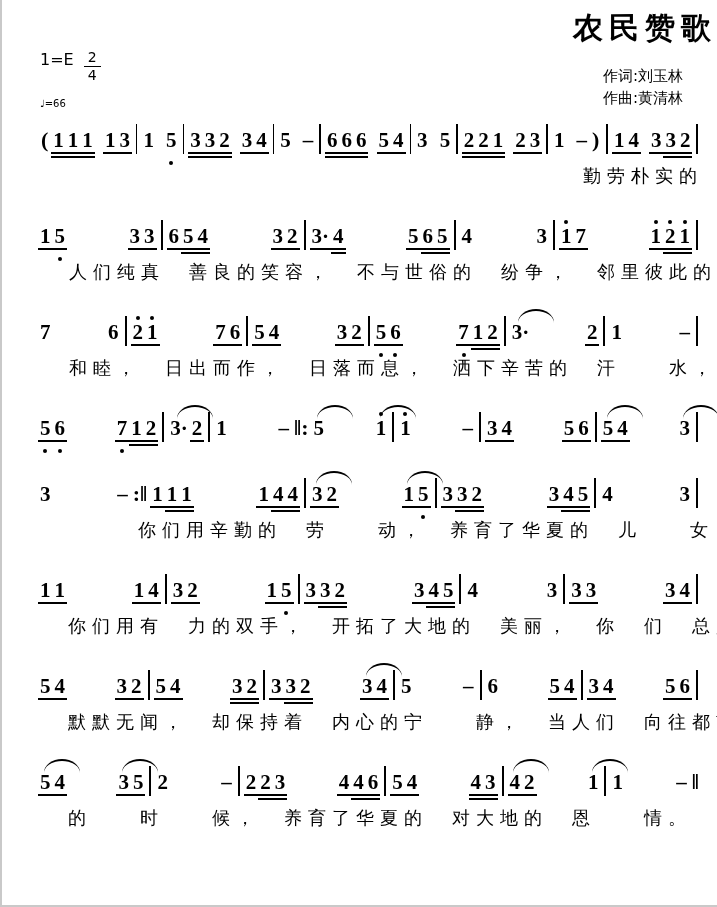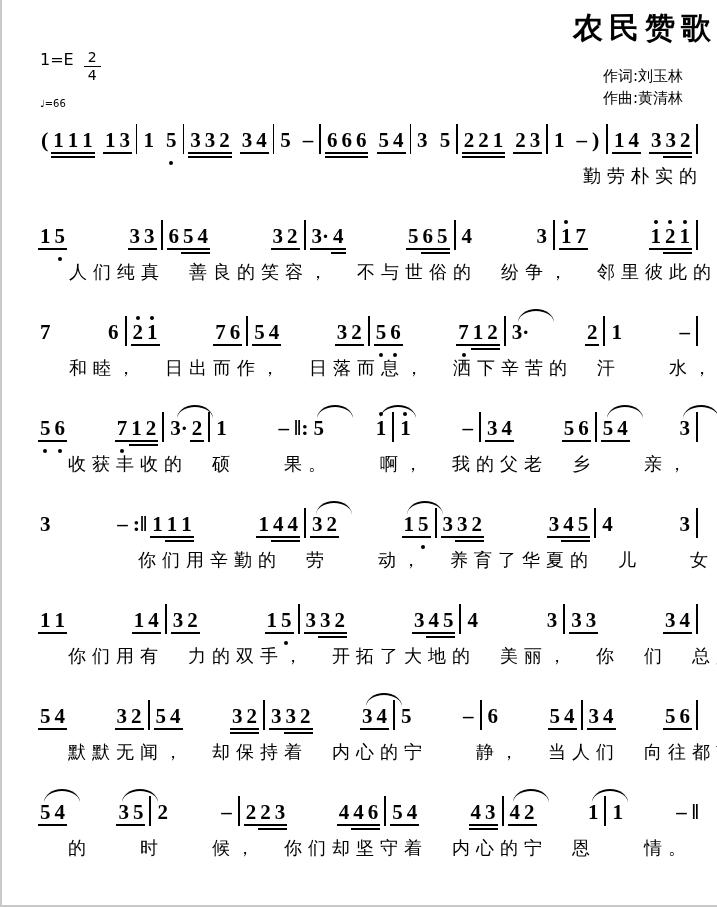--- a/index.html
+++ b/index.html
@@ -229,21 +229,20 @@
           <span class="sp"></span>
           <span class="note u1">5</span>
           <span class="note u1">6</span>
           <span class="bar"></span>
           <span class="note u1">5<span class="slur"></span></span>
           <span class="note u1">4</span>
           <span class="sp"></span>
           <span class="note">3<span class="slur"></span></span>
           <span class="bar"></span>
         </div>
-        <div class="lyric-row" style="padding-left: 30px;">收获丰收的　硕　　果。　　啊，　我的父老　乡　　亲，</div>
       </div>
       <div class="system">
         <div class="notes-row">
           <span class="note">3</span>
           <span class="sp"></span>
           <span class="note">–</span>
           <span class="sym">:‖</span>
           <span class="note u1">1</span>
           <span class="note u2">1</span>
           <span class="note u2">1</span>
@@ -376,16 +375,16 @@
           <span class="note u1">4<span class="slur"></span></span>
           <span class="note u1">2</span>
           <span class="sp"></span>
           <span class="note">1<span class="slur"></span></span>
           <span class="bar"></span>
           <span class="note">1</span>
           <span class="sp"></span>
           <span class="note">–</span>
           <span class="sym">‖</span>
         </div>
-        <div class="lyric-row" style="padding-left: 30px;">的　　时　　候，　你们却坚守着　内心的宁　恩　　情。</div>
+        <div class="lyric-row" style="padding-left: 30px;">的　　时　　候，　养育了华夏的　对大地的　恩　　情。</div>
       </div>
     </div>
 </div>
 
 </body></html>

